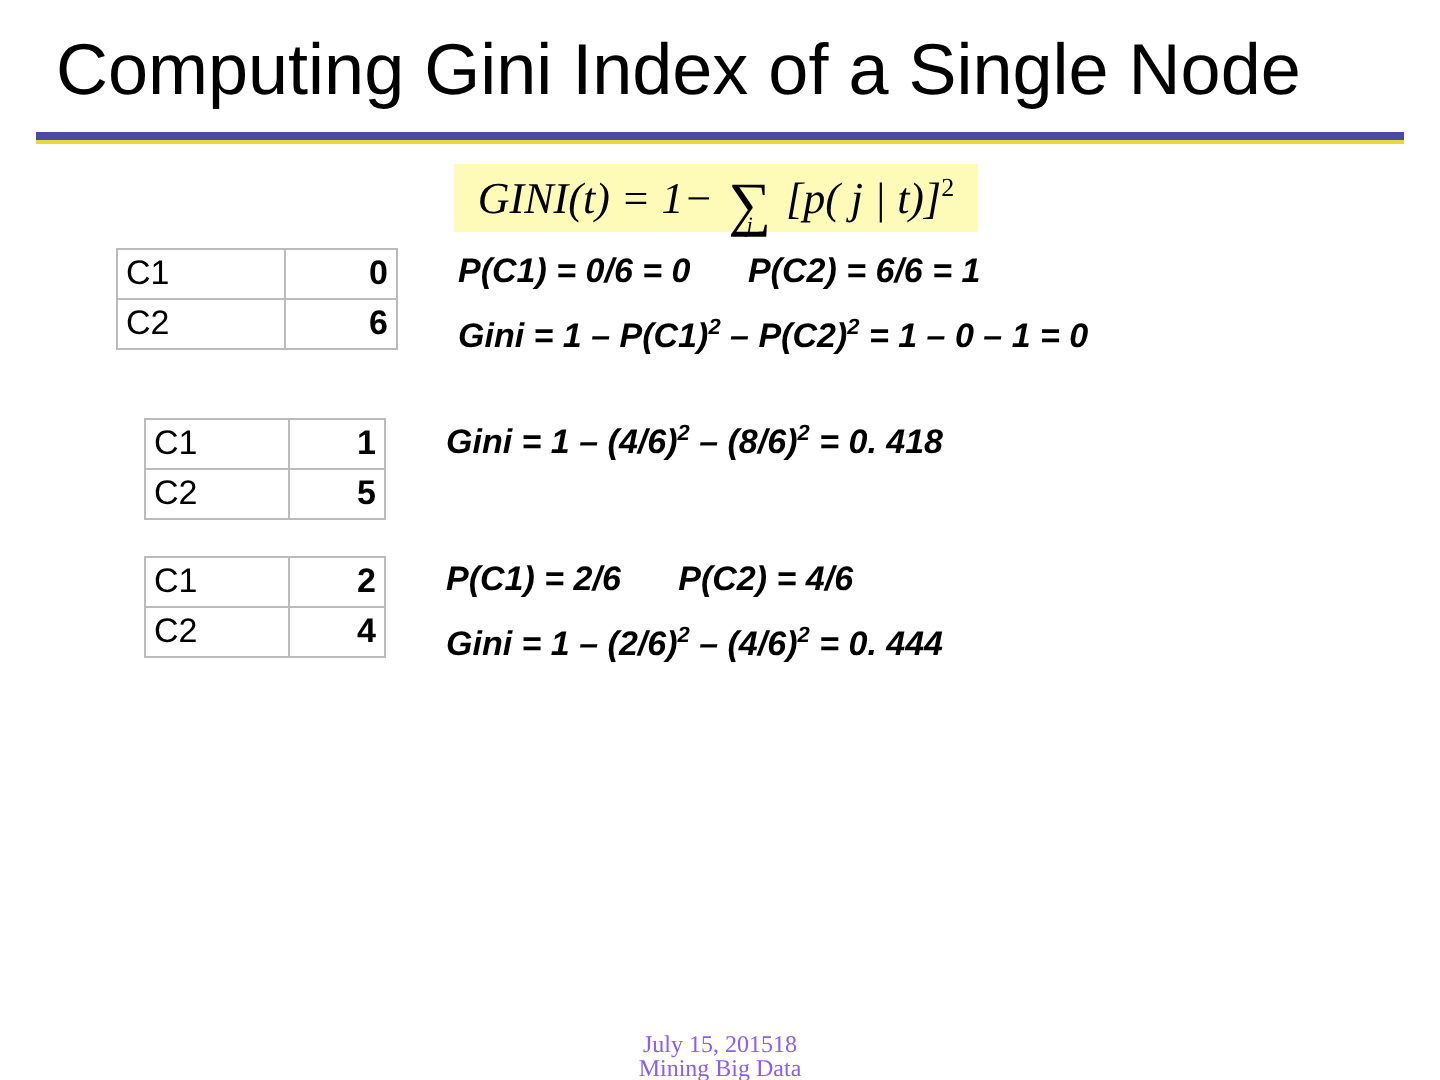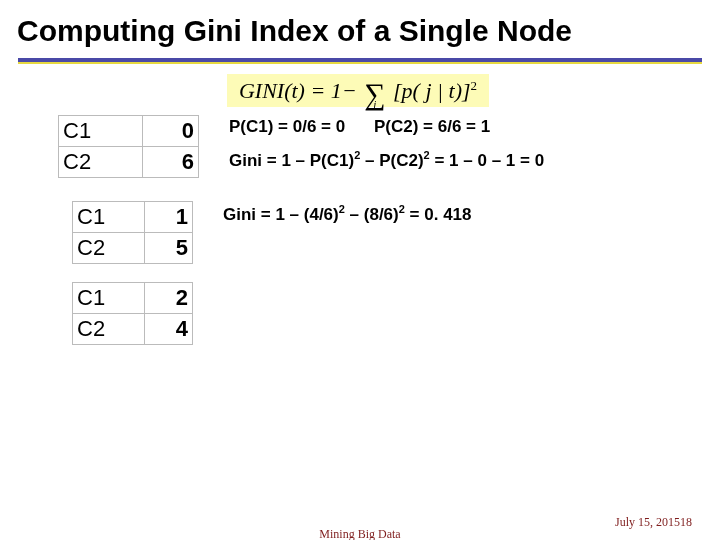--- a/index.html
+++ b/index.html
@@ -5,23 +5,23 @@
   * { box-sizing: border-box; margin: 0; padding: 0; }
   body {
     width: 720px; height: 540px;
     background: #fff;
     font-family: Arial, Helvetica, sans-serif;
     color: #000;
     position: relative;
     overflow: hidden;
   }
   .title {
-    font-size: 30px;
-    padding: 14px 0 0 17px;
-    font-weight: 700;
+    font-size: 36px;
+    padding: 14px 0 0 28px;
+    font-weight: 400;
   }
   .rule {
     margin: 10px 18px 0 18px;
     height: 6px;
   }
   .rule .bar1 { height: 4px; background: #4a49a7; }
   .rule .bar2 { height: 2px; background: #e6d83f; margin-top: 0; }
 
   .formula-wrap {
     text-align: center;
@@ -58,52 +58,53 @@
     display: flex;
     align-items: flex-start;
     gap: 30px;
   }
   .block1 { margin: 8px 0 0 58px; }
   .block2 { margin: 18px 0 0 72px; }
   .block3 { margin: 18px 0 0 72px; }
 
   table.mini {
     border-collapse: collapse;
-    font-size: 22px;
+    font-size: 17px;
   }
   table.mini td {
     border: 1px solid #bbb;
     padding: 2px 4px;
     text-align: left;
   }
   table.mini td.lbl { width: 84px; }
   table.mini td.val { width: 56px; font-weight: bold; text-align: right; }
   .block2 table.mini td.lbl, .block3 table.mini td.lbl { width: 72px; }
   .block2 table.mini td.val, .block3 table.mini td.val { width: 48px; }
 
   .calcs { padding-top: 2px; }
   .calcs .line {
     font-family: Arial, sans-serif;
     font-weight: bold;
     font-size: 17px;
     margin-bottom: 12px;
+    font-style: italic;
   }
   .calcs .line .pc2 { margin-left: 24px; }
   .calcs sup { font-size: 11px; }
 
   .footer {
     position: absolute;
     bottom: 10px;
     left: 0; right: 0;
     display: flex;
-    justify-content: flex-end;
+    justify-content: center;
     padding: 0 28px;
     font-size: 12px;
     font-family: "Times New Roman", serif;
-    color: #7f1d1d;
+    color: #8b5cf6;
   }
   .footer .center { position: absolute; left: 50%; transform: translateX(-50%); margin-top: 12px; }
 </style>
 </head>
 <body>
 
 <div class="title">Computing Gini Index of a Single Node</div>
 <div class="rule">
   <div class="bar1"></div>
     <div class="bar2"></div>
@@ -169,19 +170,28 @@
         <tr>
       <td class="lbl">C1</td>
       <td class="val">2</td>
     </tr>
     <tr>
       <td class="lbl">C2</td>
       <td class="val">4</td>
     </tr>
   </tbody>
     </table>
+  <div class="calcs">
+    <div class="line">
+      <span>P(C1) = 2/6</span>
+      <span class="pc2">P(C2) = 4/6</span>
+    </div>
+    <div class="line">
+      <span>Gini = 1 – (2/6)</span><sup>2</sup><span> – (4/6)</span><sup>2</sup><span> = 0. 444</span>
+    </div>
+  </div>
 </div>
 
 <div class="footer">
   <span>July 15, 2015</span>
   <span class="center">Mining Big Data</span>
   <span>18</span>
 </div>
 
 </body></html>

